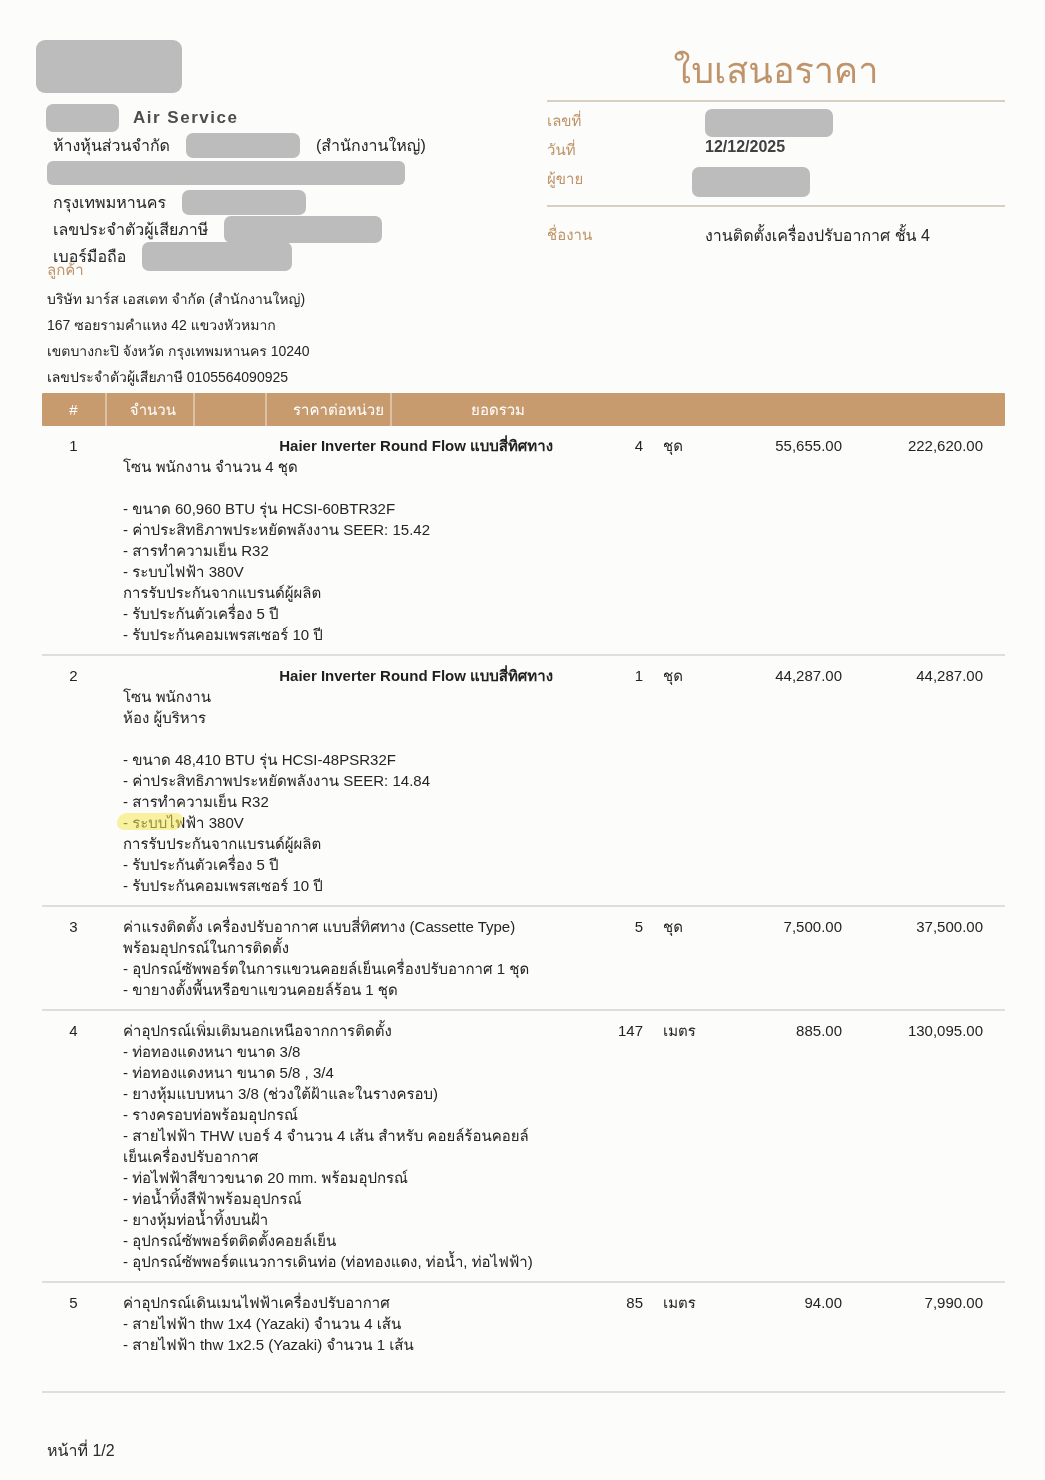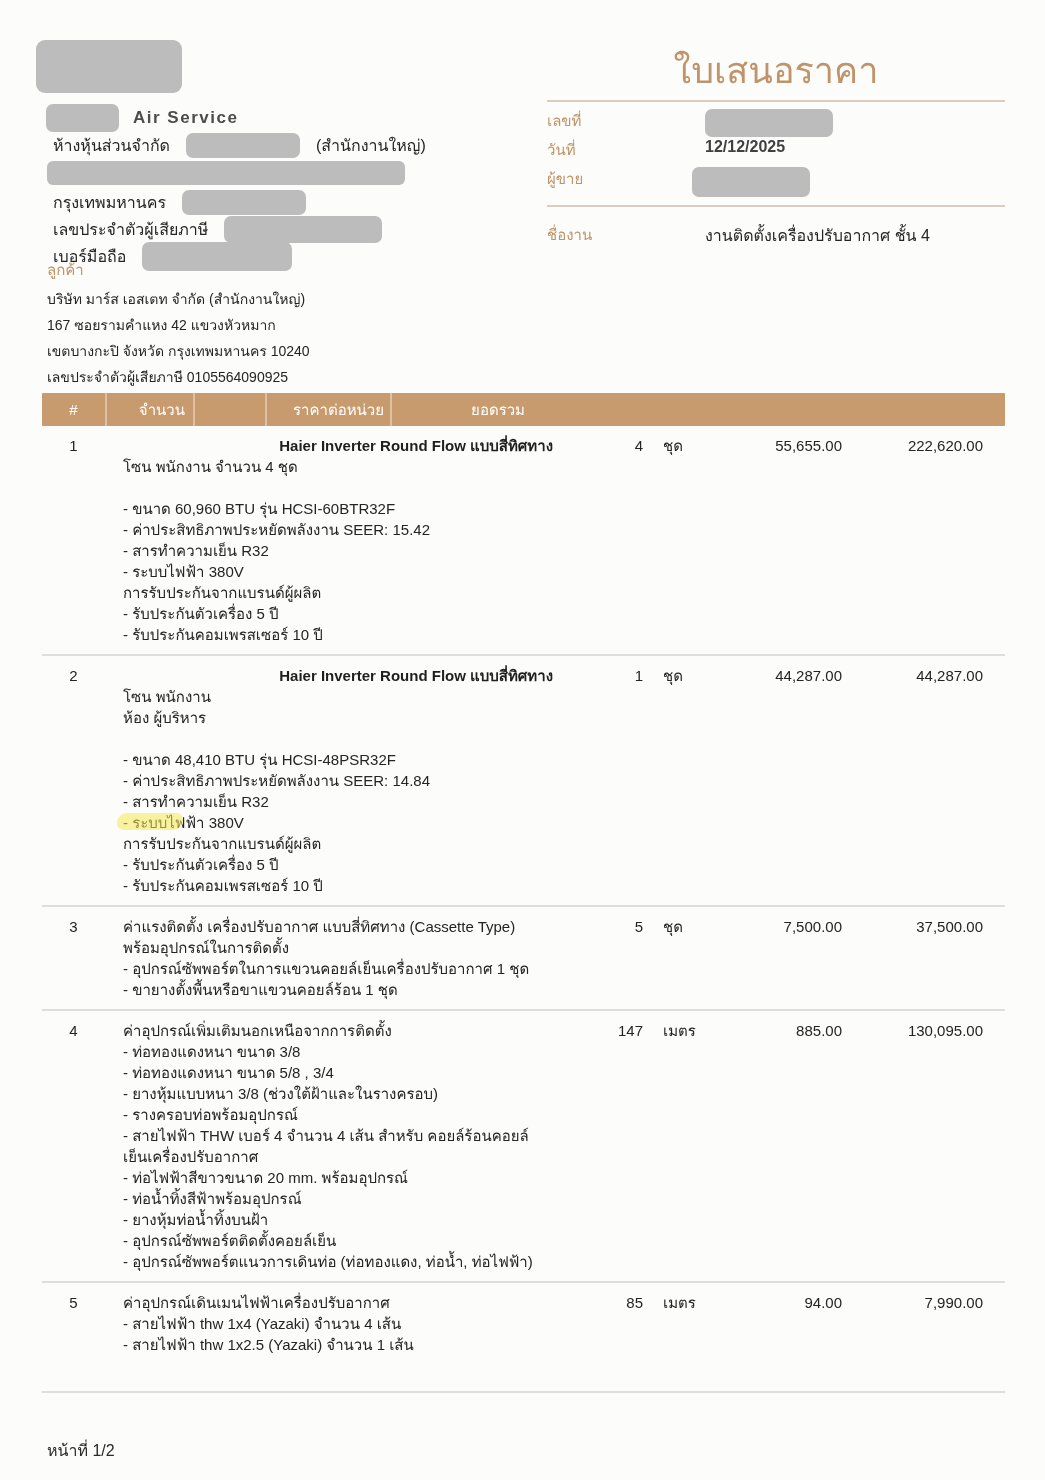--- a/index.html
+++ b/index.html
@@ -38,21 +38,21 @@
   .section-label { color:#bf9468; font-size:15px; margin-bottom:4px; }
   .customer-line { font-size:14px; line-height:26px; }
 
   
   .qtable { position:absolute; left:42px; top:393px; width:963px; }
   .thead { display:flex; align-items:stretch; background:#c89b6f; height:33px; color:#ffffff; font-size:15px; border-radius:1px; }
   .thead > div { display:flex; align-items:center; }
   .thead > div + div { border-left:2px solid rgba(255,255,255,.38); }
   .col-no    { width:63px;  flex:0 0 auto; justify-content:center; text-align:center; }
   .col-desc  { flex:1 1 auto; justify-content:center; }
-  .col-qty   { width:88px;  flex:0 0 auto; justify-content:flex-end; padding-right:8px; box-sizing:border-box; }
+  .col-qty   { width:88px;  flex:0 0 auto; justify-content:flex-end; padding-right:17px; box-sizing:border-box; }
   .col-unit  { width:72px;  flex:0 0 auto; padding-left:12px; box-sizing:border-box; }
   .col-price { width:125px; flex:0 0 auto; justify-content:flex-end; padding-right:6px; box-sizing:border-box; }
   .col-total { width:157px; flex:0 0 auto; justify-content:flex-end; padding-right:22px; box-sizing:border-box;padding-left:44px; }
 
   .trow { display:flex; align-items:flex-start; padding:9px 0 9px 0; border-bottom:2px solid #dedede; font-size:15px; }
   .trow:last-child { padding-bottom:36px; }
   .trow .cell { line-height:21px; }
   .trow .col-no { text-align:center; }
   .trow .col-desc { padding-left:18px; padding-right:10px; box-sizing:border-box; }
   .trow .col-qty { text-align:right; padding-right:8px; box-sizing:border-box; }

